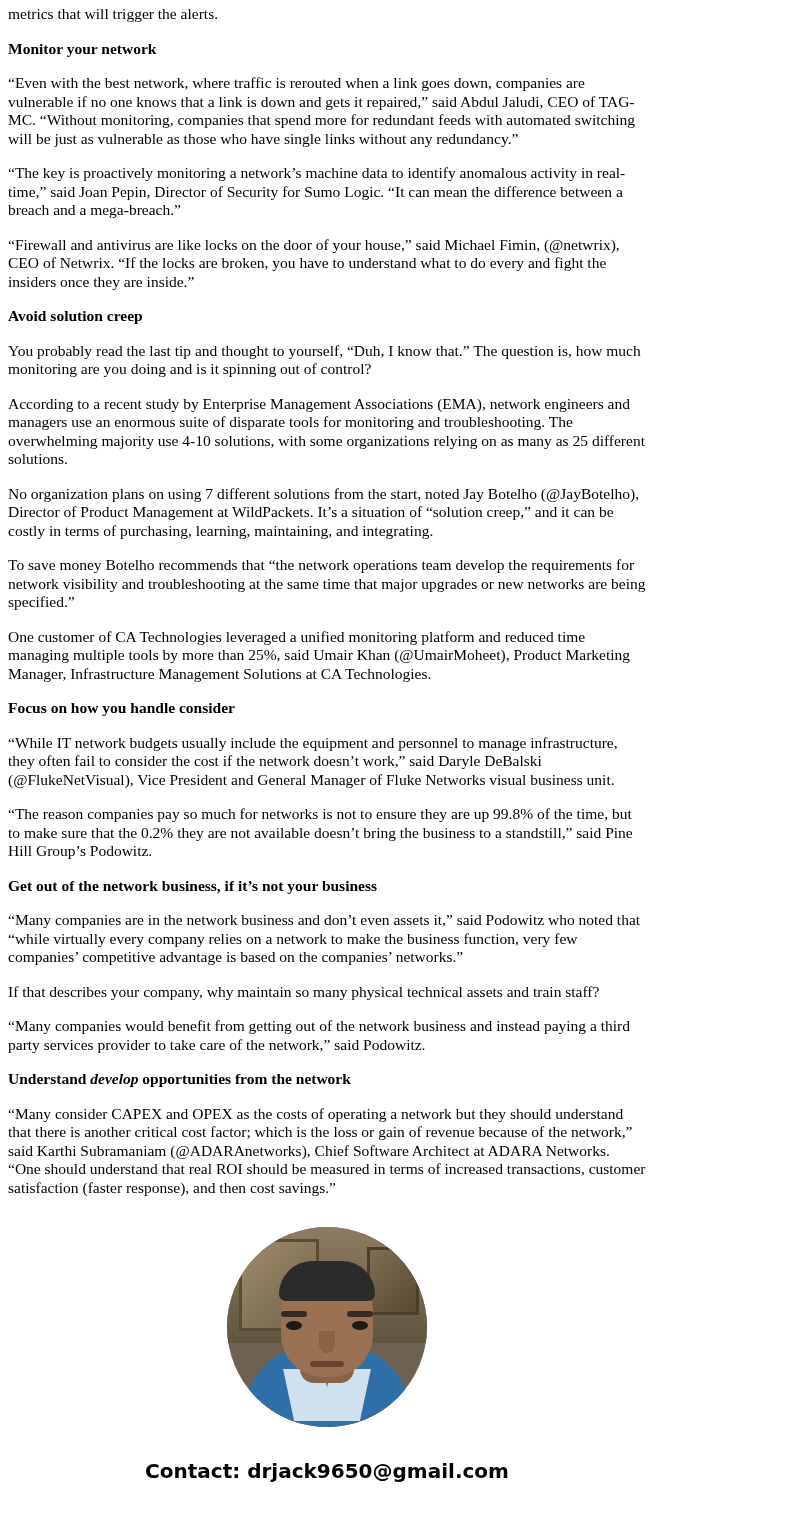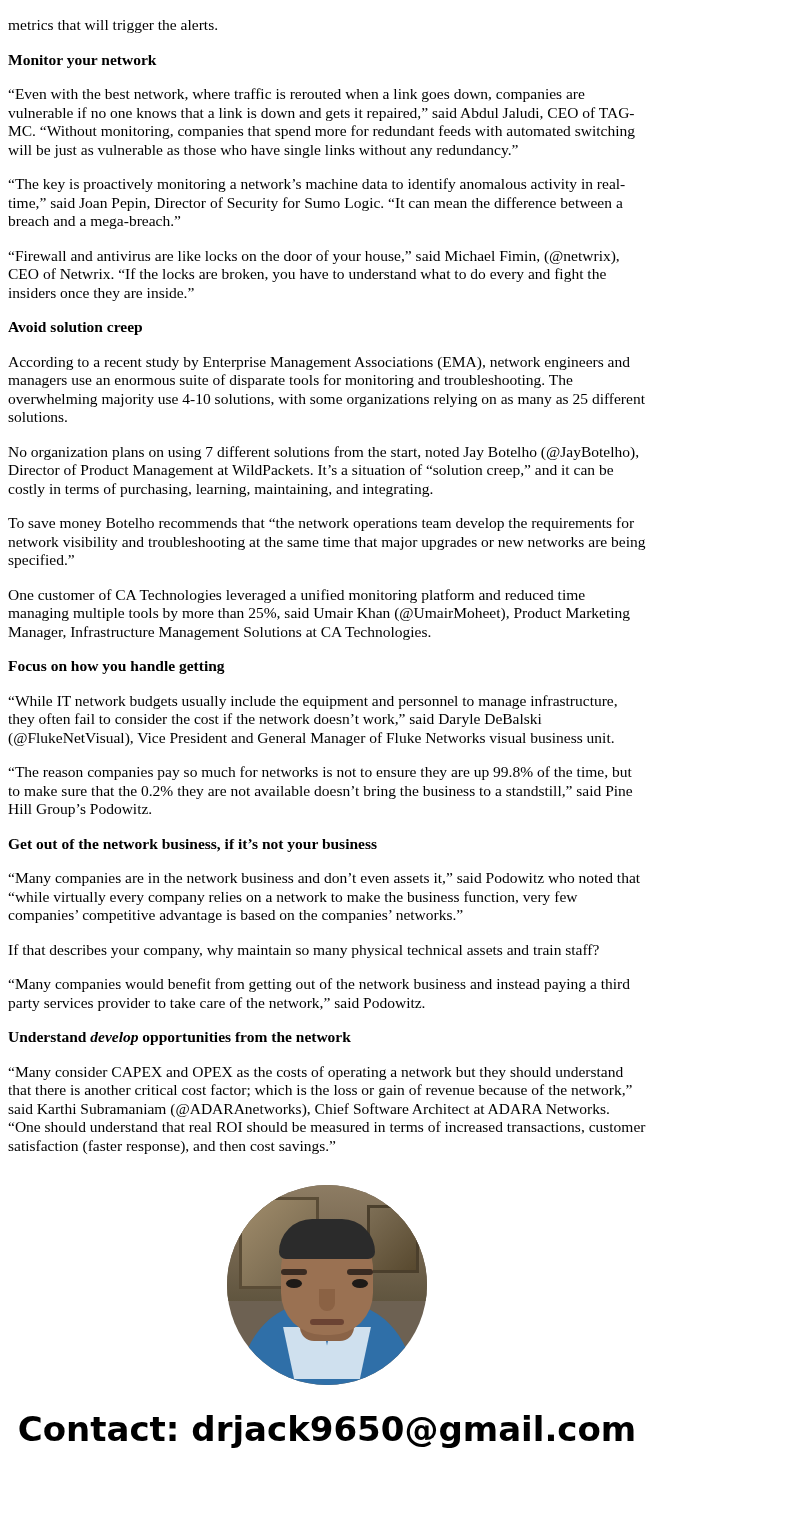--- a/index.html
+++ b/index.html
@@ -8,21 +8,21 @@
     background: #ffffff;
   }
   body {
     width: 794px;
     font-family: "Liberation Serif", "DejaVu Serif", serif;
     color: #000000;
   }
   .page {
     width: 654px;
     box-sizing: border-box;
-    padding: 16px 8px;
+    padding: 5px 8px;
   }
   p.body-text {
     font-size: 15.5px;
     line-height: 18.5px;
     margin: 0 0 16px 0;
     text-align: left;
   }
   p.body-text.first {
     margin-top: 0;
   }
@@ -158,43 +158,44 @@
     text-align: center;
     font-family: "DejaVu Sans", "Liberation Sans", sans-serif;
   }
   .promo-line-1 {
     font-size: 27px;
     font-weight: bold;
     line-height: 30px;
     letter-spacing: -0.2px;
   }
   .promo-line-2 {
-    font-size: 34px;
+    font-size: 20px;
     font-weight: bold;
     line-height: 32px;
     margin-top: 2px;
   }
 </style>
 </head>
 <body>
 
 <div class="page">
 
   <div id="article-body">
       <p class="body-text first">metrics that will trigger the alerts.</p>
       <h3 class="subhead">Monitor your network</h3>
       <p class="body-text">“Even with the best network, where traffic is rerouted when a link goes down, companies are vulnerable if no one knows that a link is down and gets it repaired,” said Abdul Jaludi, CEO of TAG-MC. “Without monitoring, companies that spend more for redundant feeds with automated switching will be just as vulnerable as those who have single links without any redundancy.”</p>
       <p class="body-text">“The key is proactively monitoring a network’s machine data to identify anomalous activity in real-time,” said Joan Pepin, Director of Security for Sumo Logic. “It can mean the difference between a breach and a mega-breach.”</p>
       <p class="body-text">“Firewall and antivirus are like locks on the door of your house,” said Michael Fimin, (@netwrix), CEO of Netwrix. “If the locks are broken, you have to understand what to do every and fight the insiders once they are inside.”</p>
       <h3 class="subhead">Avoid solution creep</h3>
+      <p class="body-text">You probably read the last tip and thought to yourself, “Duh, I know that.” The question is, how much monitoring are you doing and is it spinning out of control?</p>
       <p class="body-text">According to a recent study by Enterprise Management Associations (EMA), network engineers and managers use an enormous suite of disparate tools for monitoring and troubleshooting. The overwhelming majority use 4-10 solutions, with some organizations relying on as many as 25 different solutions.</p>
       <p class="body-text">No organization plans on using 7 different solutions from the start, noted Jay Botelho (@JayBotelho), Director of Product Management at WildPackets. It’s a situation of “solution creep,” and it can be costly in terms of purchasing, learning, maintaining, and integrating.</p>
       <p class="body-text">To save money Botelho recommends that “the network operations team develop the requirements for network visibility and troubleshooting at the same time that major upgrades or new networks are being specified.”</p>
       <p class="body-text">One customer of CA Technologies leveraged a unified monitoring platform and reduced time managing multiple tools by more than 25%, said Umair Khan (@UmairMoheet), Product Marketing Manager, Infrastructure Management Solutions at CA Technologies.</p>
-      <h3 class="subhead">Focus on how you handle getting</h3>
+      <h3 class="subhead">Focus on how you handle consider</h3>
       <p class="body-text">“While IT network budgets usually include the equipment and personnel to manage infrastructure, they often fail to consider the cost if the network doesn’t work,” said Daryle DeBalski (@FlukeNetVisual), Vice President and General Manager of Fluke Networks visual business unit.</p>
       <p class="body-text">“The reason companies pay so much for networks is not to ensure they are up 99.8% of the time, but to make sure that the 0.2% they are not available doesn’t bring the business to a standstill,” said Pine Hill Group’s Podowitz.</p>
       <h3 class="subhead">Get out of the network business, if it’s not your business</h3>
       <p class="body-text">“Many companies are in the network business and don’t even assets it,” said Podowitz who noted that “while virtually every company relies on a network to make the business function, very few companies’ competitive advantage is based on the companies’ networks.”</p>
       <p class="body-text">If that describes your company, why maintain so many physical technical assets and train staff?</p>
       <p class="body-text">“Many companies would benefit from getting out of the network business and instead paying a third party services provider to take care of the network,” said Podowitz.</p>
       <h3 class="subhead"><span>Understand </span><em>develop</em><span> opportunities from the network</span></h3>
       <p class="body-text">“Many consider CAPEX and OPEX as the costs of operating a network but they should understand that there is another critical cost factor; which is the loss or gain of revenue because of the network,” said Karthi Subramaniam (@ADARAnetworks), Chief Software Architect at ADARA Networks. “One should understand that real ROI should be measured in terms of increased transactions, customer satisfaction (faster response), and then cost savings.”</p>
     </div>
 

